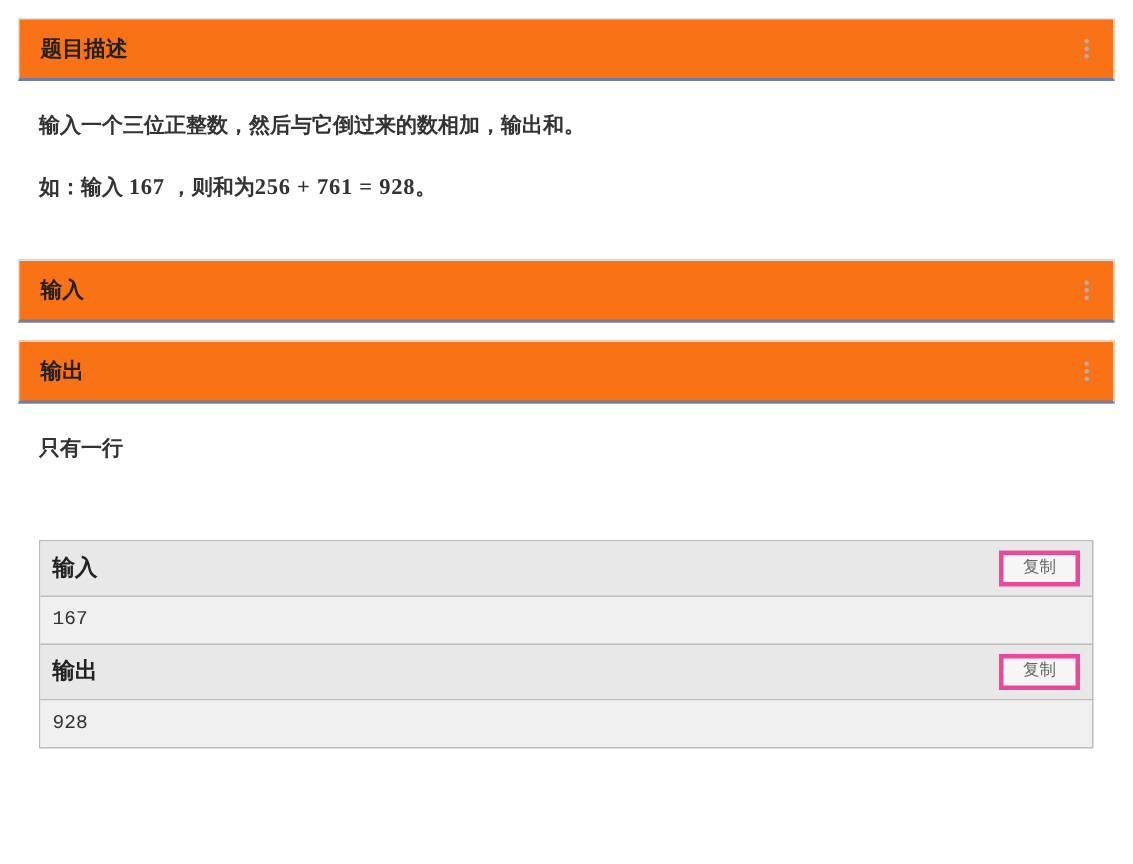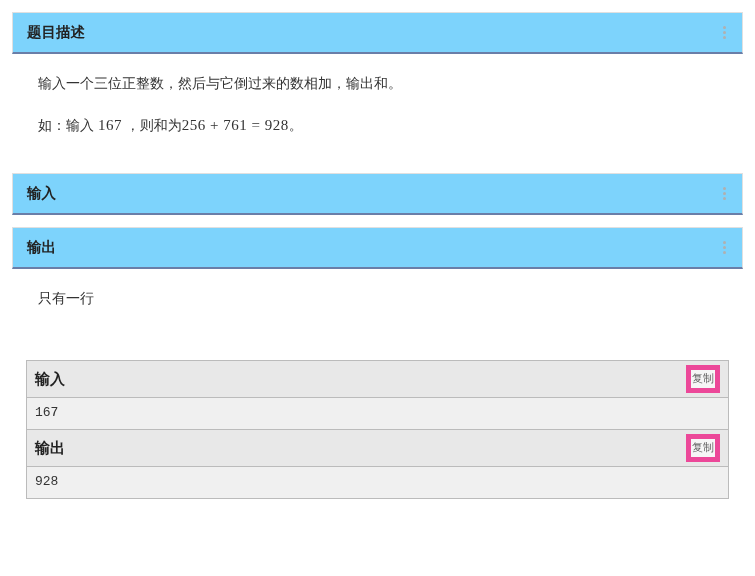--- a/index.html
+++ b/index.html
@@ -9,21 +9,21 @@
     font-family: "Microsoft YaHei", "PingFang SC", Arial, sans-serif;
     font-size: 14px;
     color: #333;
     background: #fff;
     width: 755px;
   }
   .panel {
     margin-bottom: 12px;
   }
   .panel-header {
-    background: #7dd3fc;
+    background: #f97316;
     border: 1px solid #e0e0e0;
     border-bottom: 2px solid #6a7ea8;
     padding: 10px 14px;
     display: flex;
     align-items: center;
     justify-content: space-between;
   }
   .panel-title {
     font-weight: bold;
     font-size: 14.5px;
@@ -41,21 +41,22 @@
     height: 3px;
     background: #b0b0b0;
     border-radius: 50%;
   }
   .panel-body {
     padding: 16px 14px 8px 14px;
     line-height: 1.9;
     color: #333;
   }
   .panel-body p {
-    margin: 0 0 14px 12px;
+    margin: 0 0 14px 0;
+    font-weight: bold;
   }
   .math-span {
     font-family: "Times New Roman", "STIXGeneral", serif;
     font-size: 15px;
     letter-spacing: 0.5px;
   }
   .sample-header {
     background: #e8e8e8;
     border-bottom: 1px solid #bbb;
     padding: 4px 8px;
@@ -64,23 +65,23 @@
     justify-content: space-between;
   }
   .sample-header-title {
     font-weight: bold;
     font-size: 15px;
     color: #222;
   }
   .copy-btn {
     font-size: 11px;
     color: #666;
-    border: 5px solid #ec4899;
+    border: 3px solid #ec4899;
     background: #f6f6f6;
-    padding: 1px 1px;
+    padding: 1px 13px;
     cursor: pointer;
     line-height: 1.4;
   }
   .sample-content {
     background: #f0f0f0;
     padding: 3px 8px;
     font-family: Consolas, "Courier New", monospace;
     font-size: 13px;
     color: #333;
     border-bottom: 1px solid #bbb;

